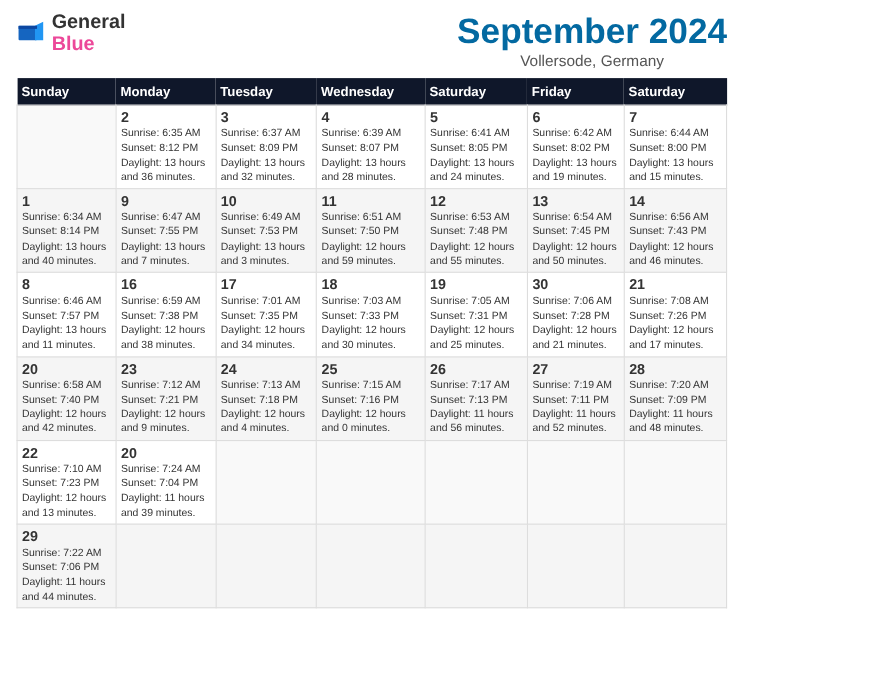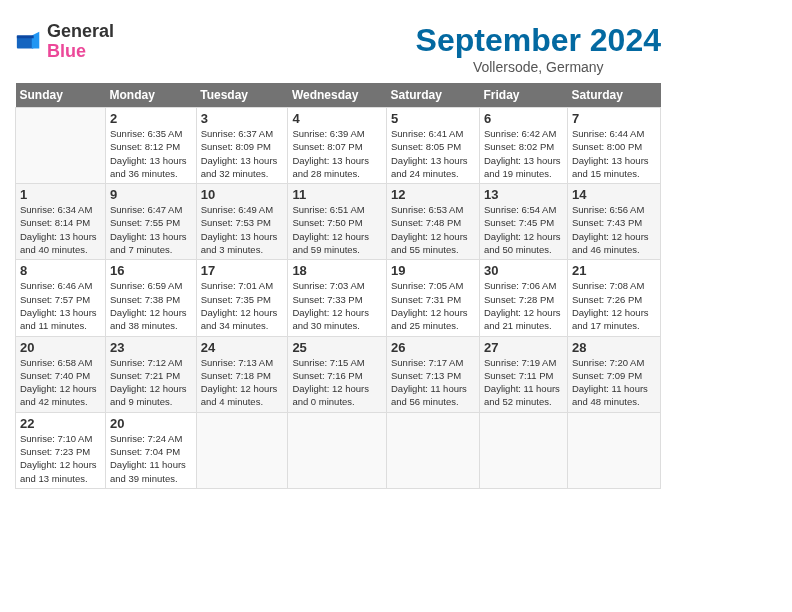--- a/index.html
+++ b/index.html
@@ -5,21 +5,21 @@
     * { margin: 0; padding: 0; box-sizing: border-box; }
     body {
       font-family: Arial, sans-serif;
       background: #fff;
       width: 792px;
       height: 612px;
       overflow: hidden;
     }
     .container {
       width: 676px;
-      padding: 22px 15px;
+      padding: 10px 15px;
     }
     .header {
       display: flex;
       justify-content: space-between;
       align-items: flex-start;
       margin-bottom: 8px;
     }
     .logo {
       display: flex;
       align-items: center;
@@ -56,21 +56,21 @@
       font-size: 14px;
       color: #555;
       text-align: center;
     }
     table {
       width: 100%;
       border-collapse: collapse;
       font-size: 10px;
     }
     th {
-      background-color: #737373;
+      background-color: #0f172a;
       color: white;
       padding: 5px 4px;
       text-align: left;
       font-size: 12px;
       font-weight: bold;
     }
     td {
       border: 1px solid #ddd;
       padding: 3px 4px;
       vertical-align: top;
@@ -373,15 +373,31 @@
           Sunset: 7:04 PM<br>
           Daylight: 11 hours and 39 minutes.
         </div>
           </td>
           <td class="empty-cell"></td>
           <td class="empty-cell"></td>
           <td class="empty-cell"></td>
           <td class="empty-cell"></td>
           <td class="empty-cell"></td>
         </tr>
+        <tr>
+          <td>
+            <span class="day-num">29</span>
+        <div class="day-info">
+          Sunrise: 7:22 AM<br>
+          Sunset: 7:06 PM<br>
+          Daylight: 11 hours and 44 minutes.
+        </div>
+          </td>
+          <td class="empty-cell"></td>
+          <td class="empty-cell"></td>
+          <td class="empty-cell"></td>
+          <td class="empty-cell"></td>
+          <td class="empty-cell"></td>
+          <td class="empty-cell"></td>
+        </tr>
       </tbody>
   </table>
 </div>
 
 </body></html>

